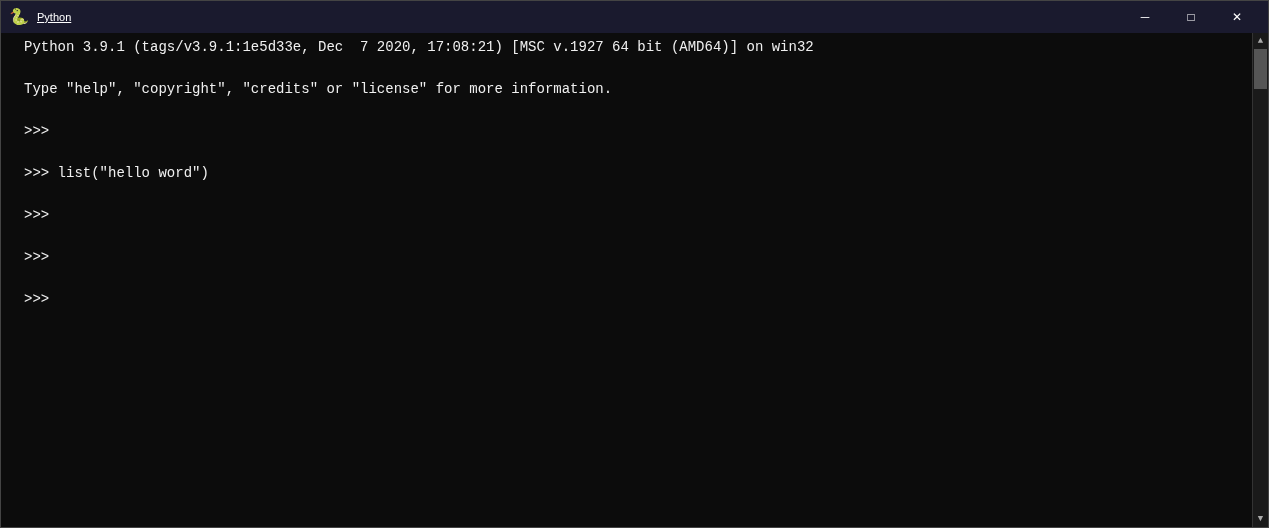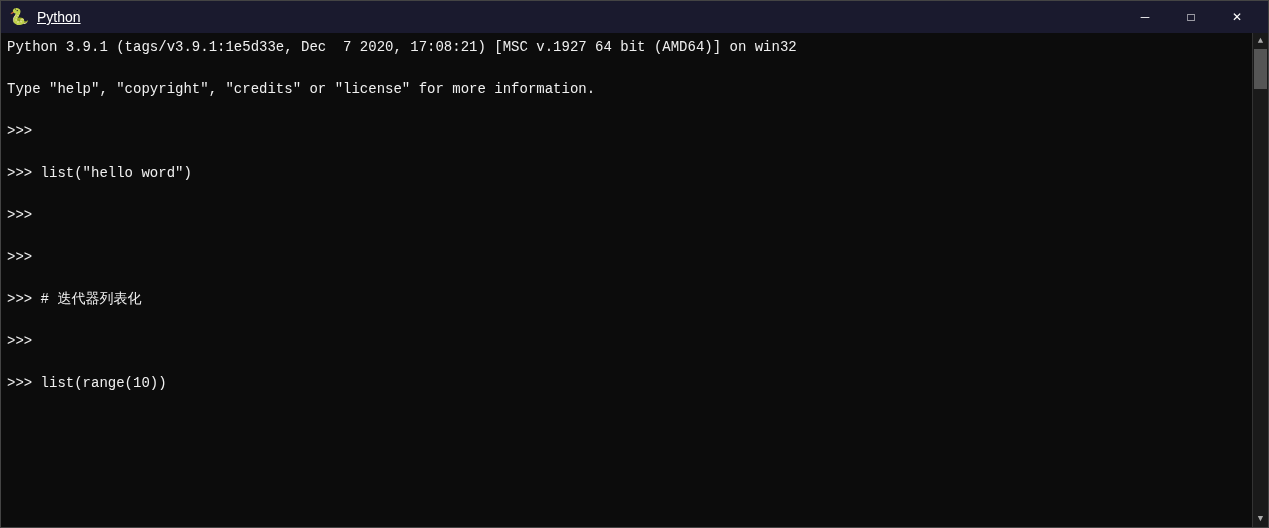--- a/index.html
+++ b/index.html
@@ -38,21 +38,21 @@
       margin-right: 8px;
       display: flex;
       align-items: center;
       justify-content: center;
       font-size: 16px;
     }
 
     .titlebar-title {
       flex: 1;
       font-family: 'Segoe UI', Arial, sans-serif;
-      font-size: 14px;
+      font-size: 11px;
       color: #ffffff;
       text-decoration: underline;
     }
 
     .titlebar-controls {
       display: flex;
       gap: 0;
     }
 
     .titlebar-btn {
@@ -64,20 +64,21 @@
       font-size: 12px;
       color: #ffffff;
       cursor: pointer;
       font-family: 'Segoe UI', Arial, sans-serif;
     }
 
     .content-area {
       display: flex;
       flex: 1;
       overflow: hidden;
+      margin-left: 17px;
     }
 
     .terminal {
       flex: 1;
       background: #0c0c0c;
       padding: 4px 6px;
       overflow-y: auto;
       color: #f0f0f0;
       line-height: 1.5;
       white-space: pre;
@@ -142,23 +143,21 @@
       <div class="titlebar-btn close">✕</div>
     </div>
   </div>
   <div class="content-area">
     <div class="terminal" id="terminal-container"><span class="line">Python 3.9.1 (tags/v3.9.1:1e5d33e, Dec  7 2020, 17:08:21) [MSC v.1927 64 bit (AMD64)] on win32</span>
 <span class="line">Type "help", "copyright", "credits" or "license" for more information.</span>
 <span class="line">&gt;&gt;&gt; </span>
 <span class="line">&gt;&gt;&gt; list("hello word")</span>
 <span class="line">&gt;&gt;&gt; </span>
 <span class="line">&gt;&gt;&gt; </span>
-<span class="line">&gt;&gt;&gt; # 迭代器列表化</span>
 <span class="line">&gt;&gt;&gt; </span>
-<span class="line">&gt;&gt;&gt; list(range(10))</span>
 
 
 
 
 
 
 
 
 </div>
     <div class="scrollbar">

